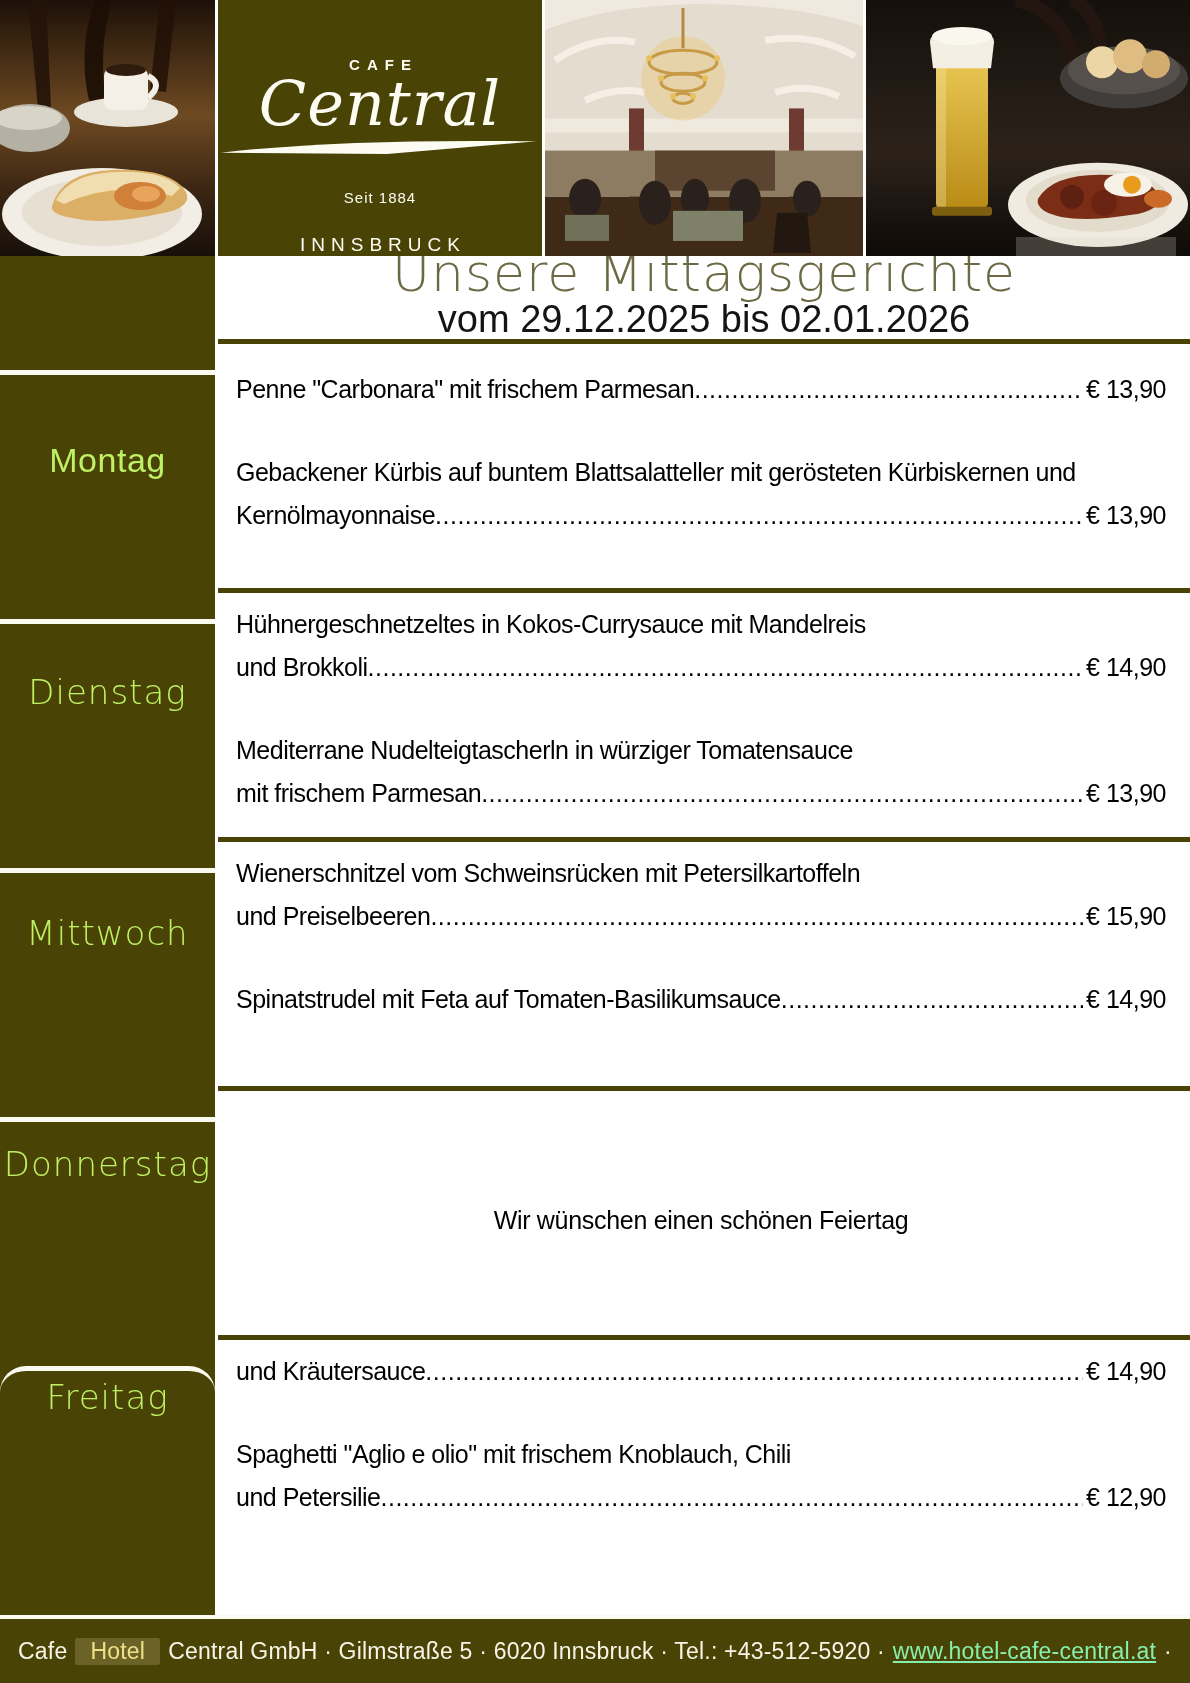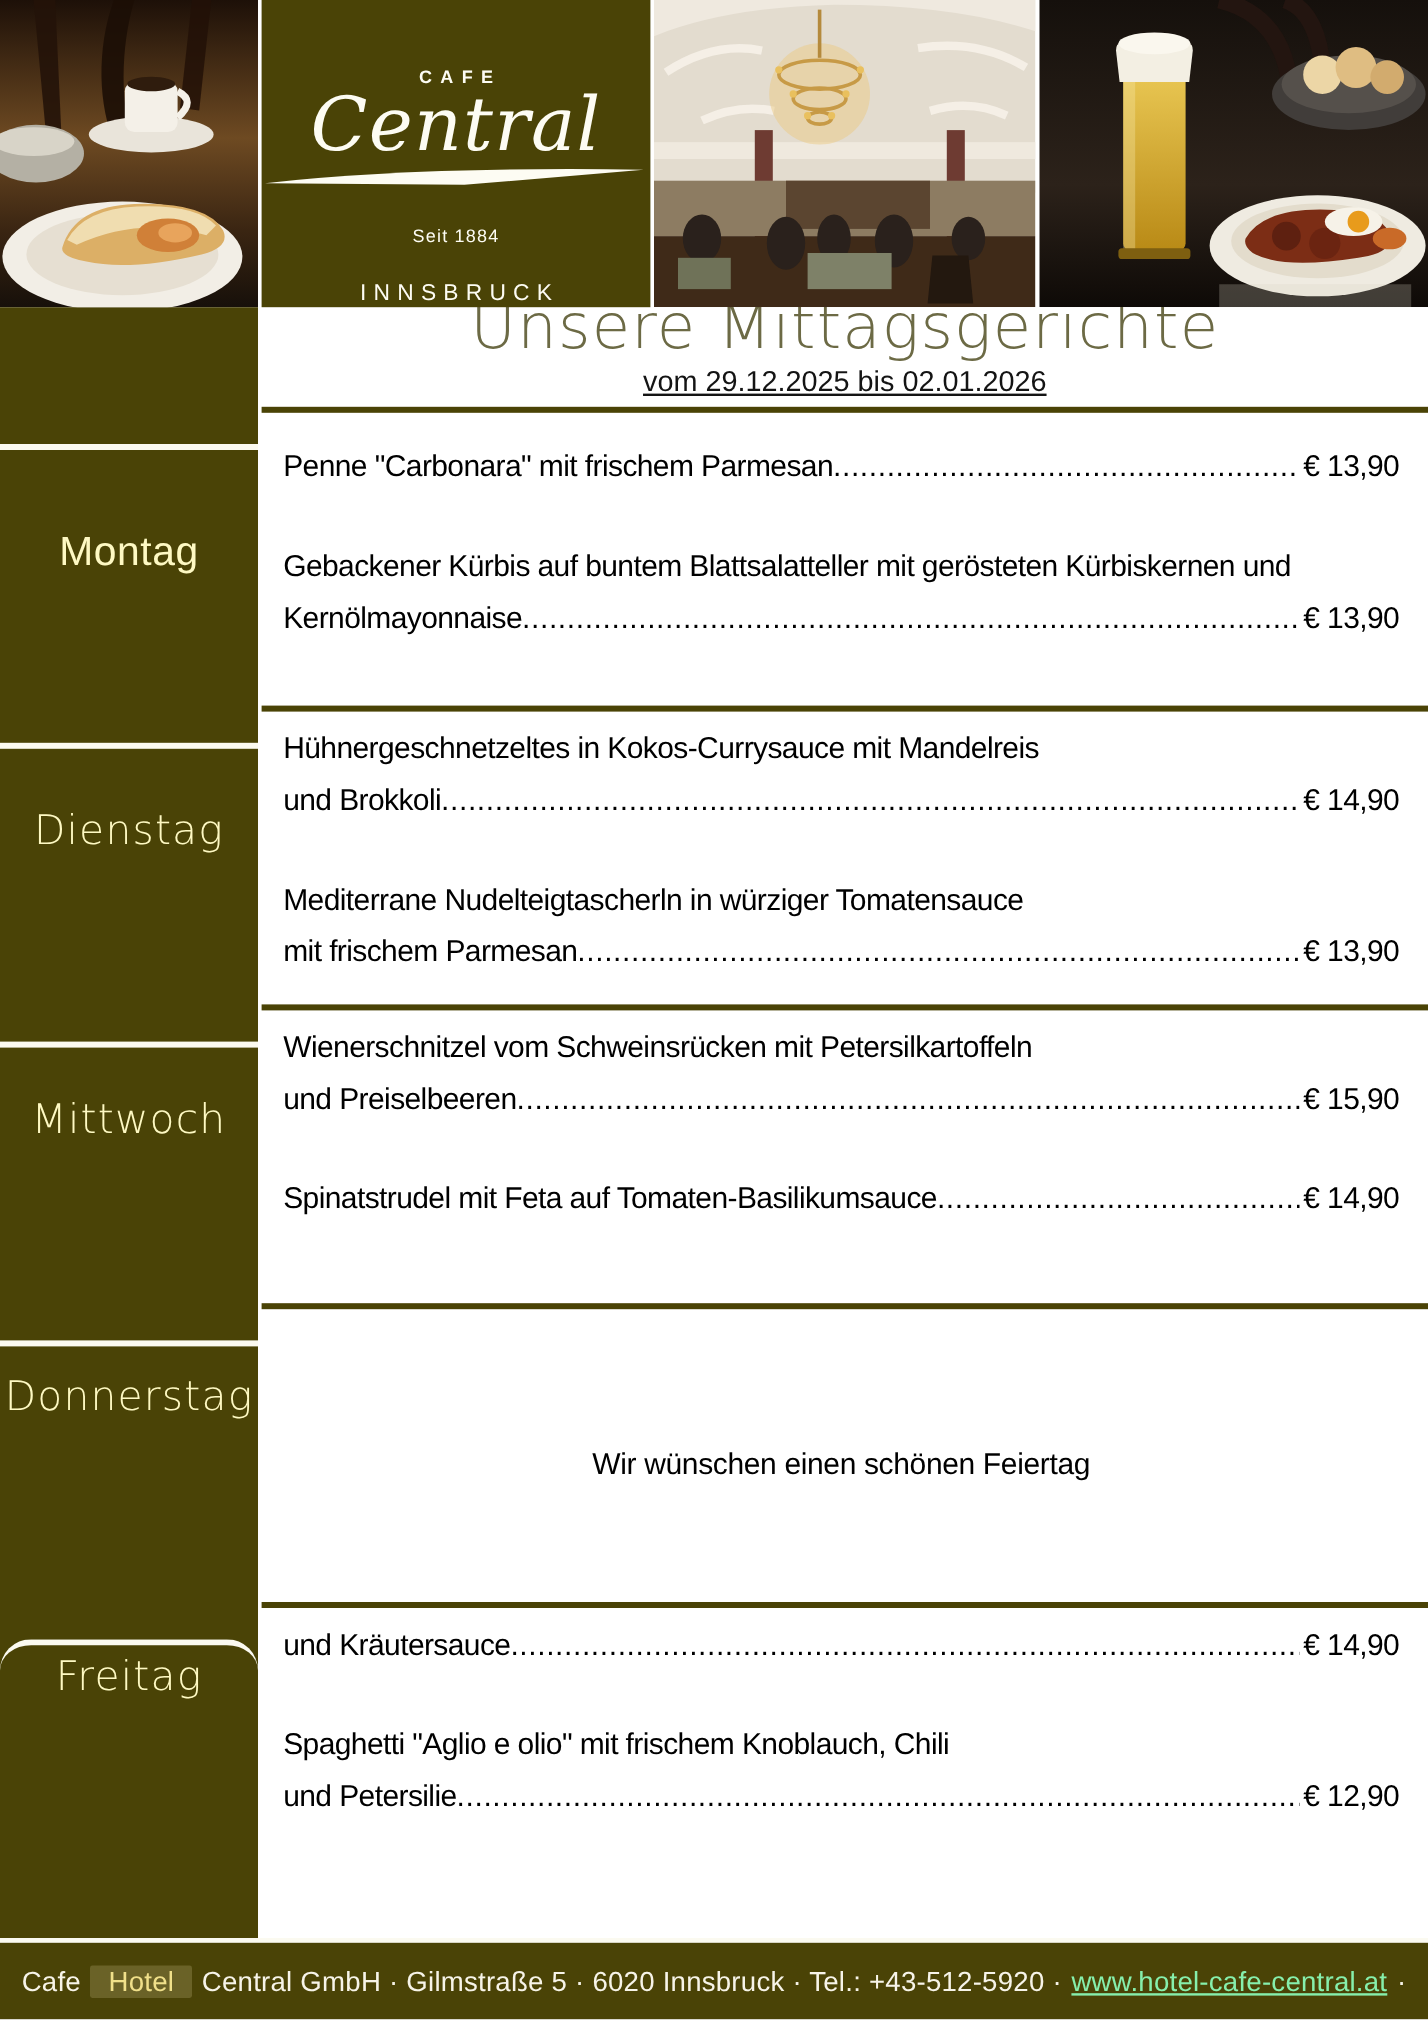--- a/index.html
+++ b/index.html
@@ -34,39 +34,39 @@
   .logo-city{margin-top:28px;font-size:19px;letter-spacing:6px;text-indent:6px;font-weight:300;}
   
   .body-grid{display:flex;height:1359px;background:#fff;}
   .sidebar{flex:none;width:215px;background:var(--olive);}
   .side-gap{flex:none;width:3px;background:#fff;}
   .content{flex:1 1 auto;min-width:0;}
   
   .side-spacer{height:114px;}
   .side-cell{box-sizing:border-box;height:249px;border-top:5px solid var(--cream);text-align:center;}
   .day-label{
-    color:#fef9c3;font-size:34px;letter-spacing:1px;
+    color:#bef264;font-size:34px;letter-spacing:1px;
     font-family:"DejaVu Sans ExtraLight","DejaVu Sans",sans-serif;font-weight:200;
   }
   .day-label.plain{font-family:"Liberation Sans",sans-serif;font-weight:400;letter-spacing:0.5px;}
   .side-cell-0{padding-top:66px;}
   .side-cell-1{padding-top:48px;}
   .side-cell-2{padding-top:40px;}
   .side-cell-3{padding-top:22px;}
   .side-cell-4{padding-top:6px;border-radius:26px;}
   
   .title-block{
     box-sizing:border-box;height:83px;display:flex;flex-direction:column;
     justify-content:flex-end;align-items:center;padding-bottom:4px;background:#fff;
   }
   .page-title{
     margin:0;font-family:"DejaVu Sans ExtraLight","DejaVu Sans",sans-serif;
     font-weight:200;font-size:52px;line-height:56px;color:var(--title);letter-spacing:1px;
   }
-  .subtitle{font-size:24px;line-height:32px;color:#141414;margin-top:2px;text-decoration:underline;}
+  .subtitle{font-size:38px;line-height:32px;color:#141414;margin-top:2px;}
   
   .menu-section{
     box-sizing:border-box;height:249px;border-top:5px solid var(--olive);
     padding:10px 24px 0 18px;overflow:hidden;
   }
   .menu-section-0{padding-top:24px;}
   .menu-section.center{display:flex;align-items:center;justify-content:center;padding-top:15px;}
   .item + .item{margin-top:40px;}
   .line{
     display:flex;align-items:baseline;height:43px;line-height:43px;

